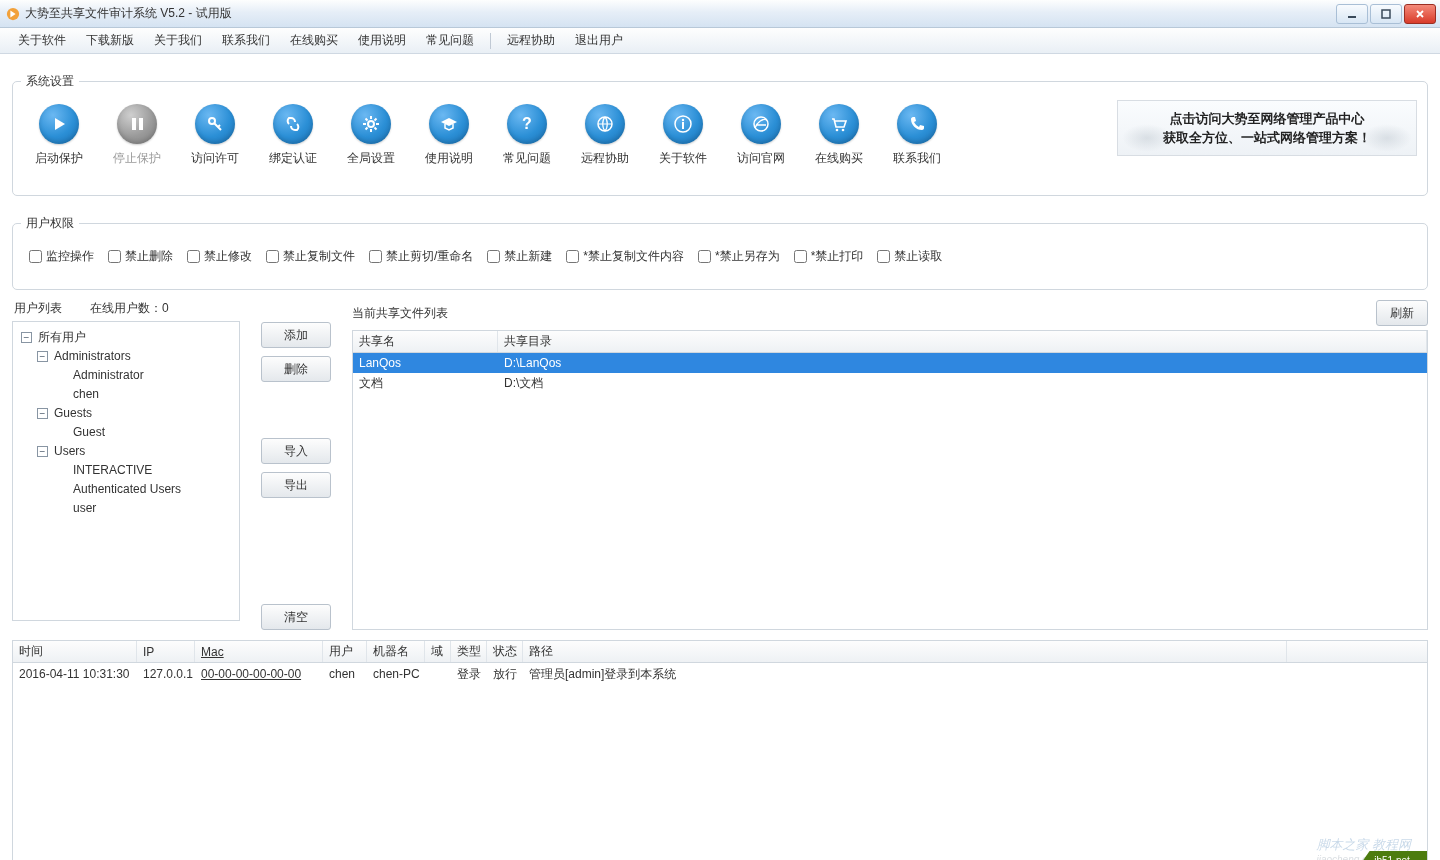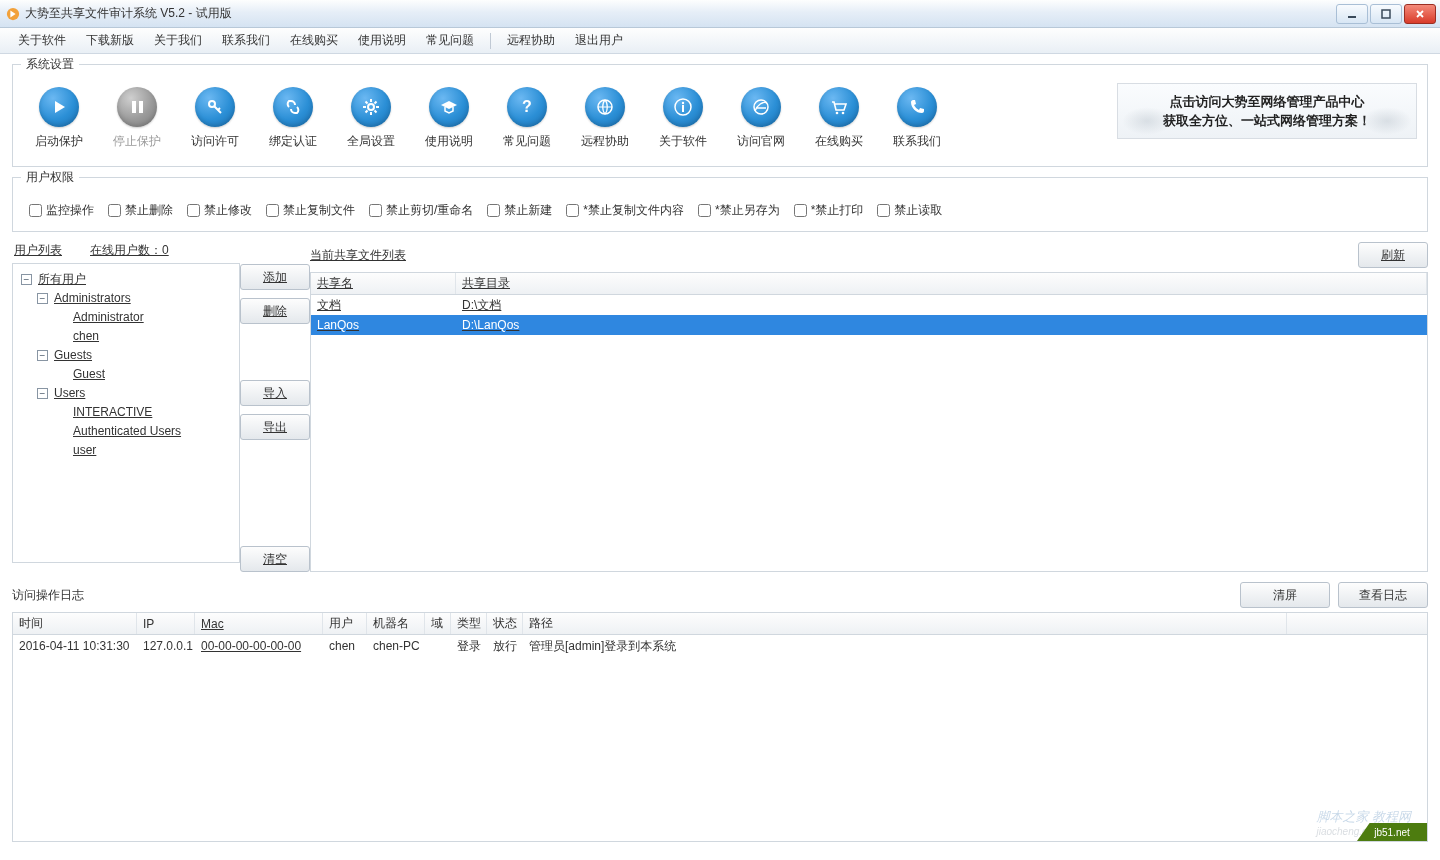--- a/index.html
+++ b/index.html
@@ -18,21 +18,21 @@
 
 
 .menubar { height: 26px; background: linear-gradient(#fefefe,#e9eff5); border-bottom: 1px solid #cfd8e2; display: flex; align-items: center; padding: 0 8px; gap: 0; }
 .menubar .menu-item { padding: 4px 10px; cursor: pointer; font-size: 12px; color: #333; }
 .menubar .menu-sep { width: 1px; height: 16px; background: #c0c9d4; margin: 0 6px; }
 
 
 .main { padding: 0 12px 10px 12px; }
 
 
-.groupbox { border: 1px solid #d0d7de; border-radius: 0; position: relative; margin-top: 10px; padding: 18px 10px 10px 10px; background: #fff; }
+.groupbox { border: 1px solid #d0d7de; border-radius: 5px; position: relative; margin-top: 27px; padding: 18px 10px 22px 10px; background: #fff; }
 .groupbox > .legend { position: absolute; top: -9px; left: 8px; background: #fff; padding: 0 5px; font-size: 12px; color: #333; }
 
 
 .toolbar-row { display: flex; align-items: flex-start; }
 .tool-btns { display: flex; gap: 22px; padding: 4px 8px 6px 8px; }
 .tool-btn { display: flex; flex-direction: column; align-items: center; width: 56px; cursor: pointer; gap: 6px; }
 .tool-btn .circle { width: 40px; height: 40px; border-radius: 50%; display: flex; align-items: center; justify-content: center; background: radial-gradient(circle at 35% 28%, #6bb8f2 0%, #2b8fd6 55%, #1a6fb0 100%); box-shadow: inset 0 -2px 4px rgba(0,0,0,0.15), 0 1px 2px rgba(0,0,0,0.2); }
 .tool-btn.disabled .circle { background: radial-gradient(circle at 35% 28%, #cfcfcf 0%, #9a9a9a 55%, #7d7d7d 100%); }
 .tool-btn.disabled .lbl { color: #9a9a9a; }
 .tool-btn .circle svg { width: 20px; height: 20px; fill: #fff; }
@@ -41,42 +41,42 @@
 .banner::before, .banner::after { content:""; position:absolute; bottom:3px; width:50px; height:28px; background: radial-gradient(ellipse at center, #aab5bf 0%, transparent 70%); opacity:0.35; }
 .banner::before { left: 4px; }
 .banner::after { right: 4px; }
 
 
 .chk-row { display: flex; gap: 14px; padding: 6px 6px 2px 6px; flex-wrap: wrap; }
 .chk { display: flex; align-items: center; gap: 4px; cursor: pointer; }
 .chk input { width: 13px; height: 13px; cursor: pointer; }
 
 
-.mid-row { display: flex; gap: 0; margin-top: 10px; align-items: stretch; text-decoration: underline; }
+.mid-row { display: flex; gap: 21px; margin-top: 10px; align-items: stretch; }
 .col-left { width: 228px; display: flex; flex-direction: column; }
 .col-left .hdr { display: flex; gap: 28px; align-items: baseline; margin-bottom: 4px; padding-left: 2px; }
 .col-left .hdr .hlabel { font-size: 12px; }
 .tree { border: 1px solid #d0d7de; height: 300px; padding: 6px 4px; overflow: auto; background: #fff; }
 .tree ul { list-style: none; padding-left: 16px; }
 .tree > ul { padding-left: 4px; }
 .tree li { line-height: 19px; white-space: nowrap; position: relative; }
 .tree .exp { display: inline-block; width: 11px; height: 11px; border: 1px solid #8895a3; text-align: center; line-height: 9px; font-size: 10px; margin-right: 4px; cursor: pointer; background: #fff; color: #4a5a6a; vertical-align: middle; }
 .tree .node-label { cursor: pointer; padding: 0 2px; }
 .tree .leaf { padding-left: 18px; }
 
 .col-btns { width: 70px; display: flex; flex-direction: column; gap: 8px; padding-top: 22px; }
 .btn { height: 26px; background: linear-gradient(#fdfdfd,#e4e8ec); border: 1px solid #b9c2cc; border-radius: 3px; cursor: pointer; font-size: 12px; display: flex; align-items: center; justify-content: center; }
 .col-btns .gap { height: 40px; }
 .col-btns .gap-big { flex: 1; }
 
 .col-share { flex: 1; display: flex; flex-direction: column; }
 .share-hdr-row { display: flex; align-items: center; margin-bottom: 4px; }
 .share-hdr-row .hlabel { font-size: 12px; }
 .share-hdr-row .spacer { flex: 1; }
-.share-hdr-row .btn { width: 70px; }
+.share-hdr-row .btn { width: 52px; }
 
 .listview { border: 1px solid #d0d7de; background: #fff; height: 300px; overflow: hidden; }
 .lv-head { display: flex; background: linear-gradient(#fdfdfd,#eef1f4); border-bottom: 1px solid #d0d7de; height: 22px; align-items: center; }
 .lv-head .col { border-right: 1px solid #e0e5ea; padding: 0 6px; font-size: 12px; height: 100%; display: flex; align-items: center; }
 .lv-body .row { display: flex; height: 20px; align-items: center; cursor: pointer; }
 .lv-body .row.selected { background: #2f87e0; color: #fff; }
 .lv-body .row .cell { padding: 0 6px; overflow: hidden; white-space: nowrap; }
 .share-c1 { width: 145px; }
 .share-c2 { flex: 1; }
 .lv-body .row.selected .share-c2 { max-width: 310px; flex: 0 0 310px; }
@@ -350,40 +350,34 @@
       <span class="hlabel">当前共享文件列表</span>
       <span class="spacer"></span>
       <div class="btn">刷新</div>
     </div>
     <div class="listview">
       <div class="lv-head">
         <div class="col share-c1">共享名</div>
         <div class="col share-c2">共享目录</div>
       </div>
       <div class="lv-body" id="share-rows">
+            <div class="row selected">
+              <div class="cell share-c1">LanQos</div>
+              <div class="cell share-c2">D:\LanQos</div>
+            </div>
             <div class="row">
               <div class="cell share-c1">文档</div>
               <div class="cell share-c2">D:\文档</div>
             </div>
-            <div class="row selected">
-              <div class="cell share-c1">LanQos</div>
-              <div class="cell share-c2">D:\LanQos</div>
-            </div>
           </div>
     </div>
   </div>
 </div>
 
 <div class="log-section">
-  <div class="log-hdr-row">
-    <span class="hlabel">访问操作日志</span>
-    <span class="spacer"></span>
-    <div class="btn">清屏</div>
-    <div class="btn">查看日志</div>
-  </div>
   <div class="logview">
     <div class="log-head">
       <div class="col lt">时间</div>
       <div class="col lip">IP</div>
       <div class="col lmac">Mac</div>
       <div class="col luser">用户</div>
       <div class="col lmachine">机器名</div>
       <div class="col ldomain">域</div>
       <div class="col ltype">类型</div>
       <div class="col lstatus">状态</div>

